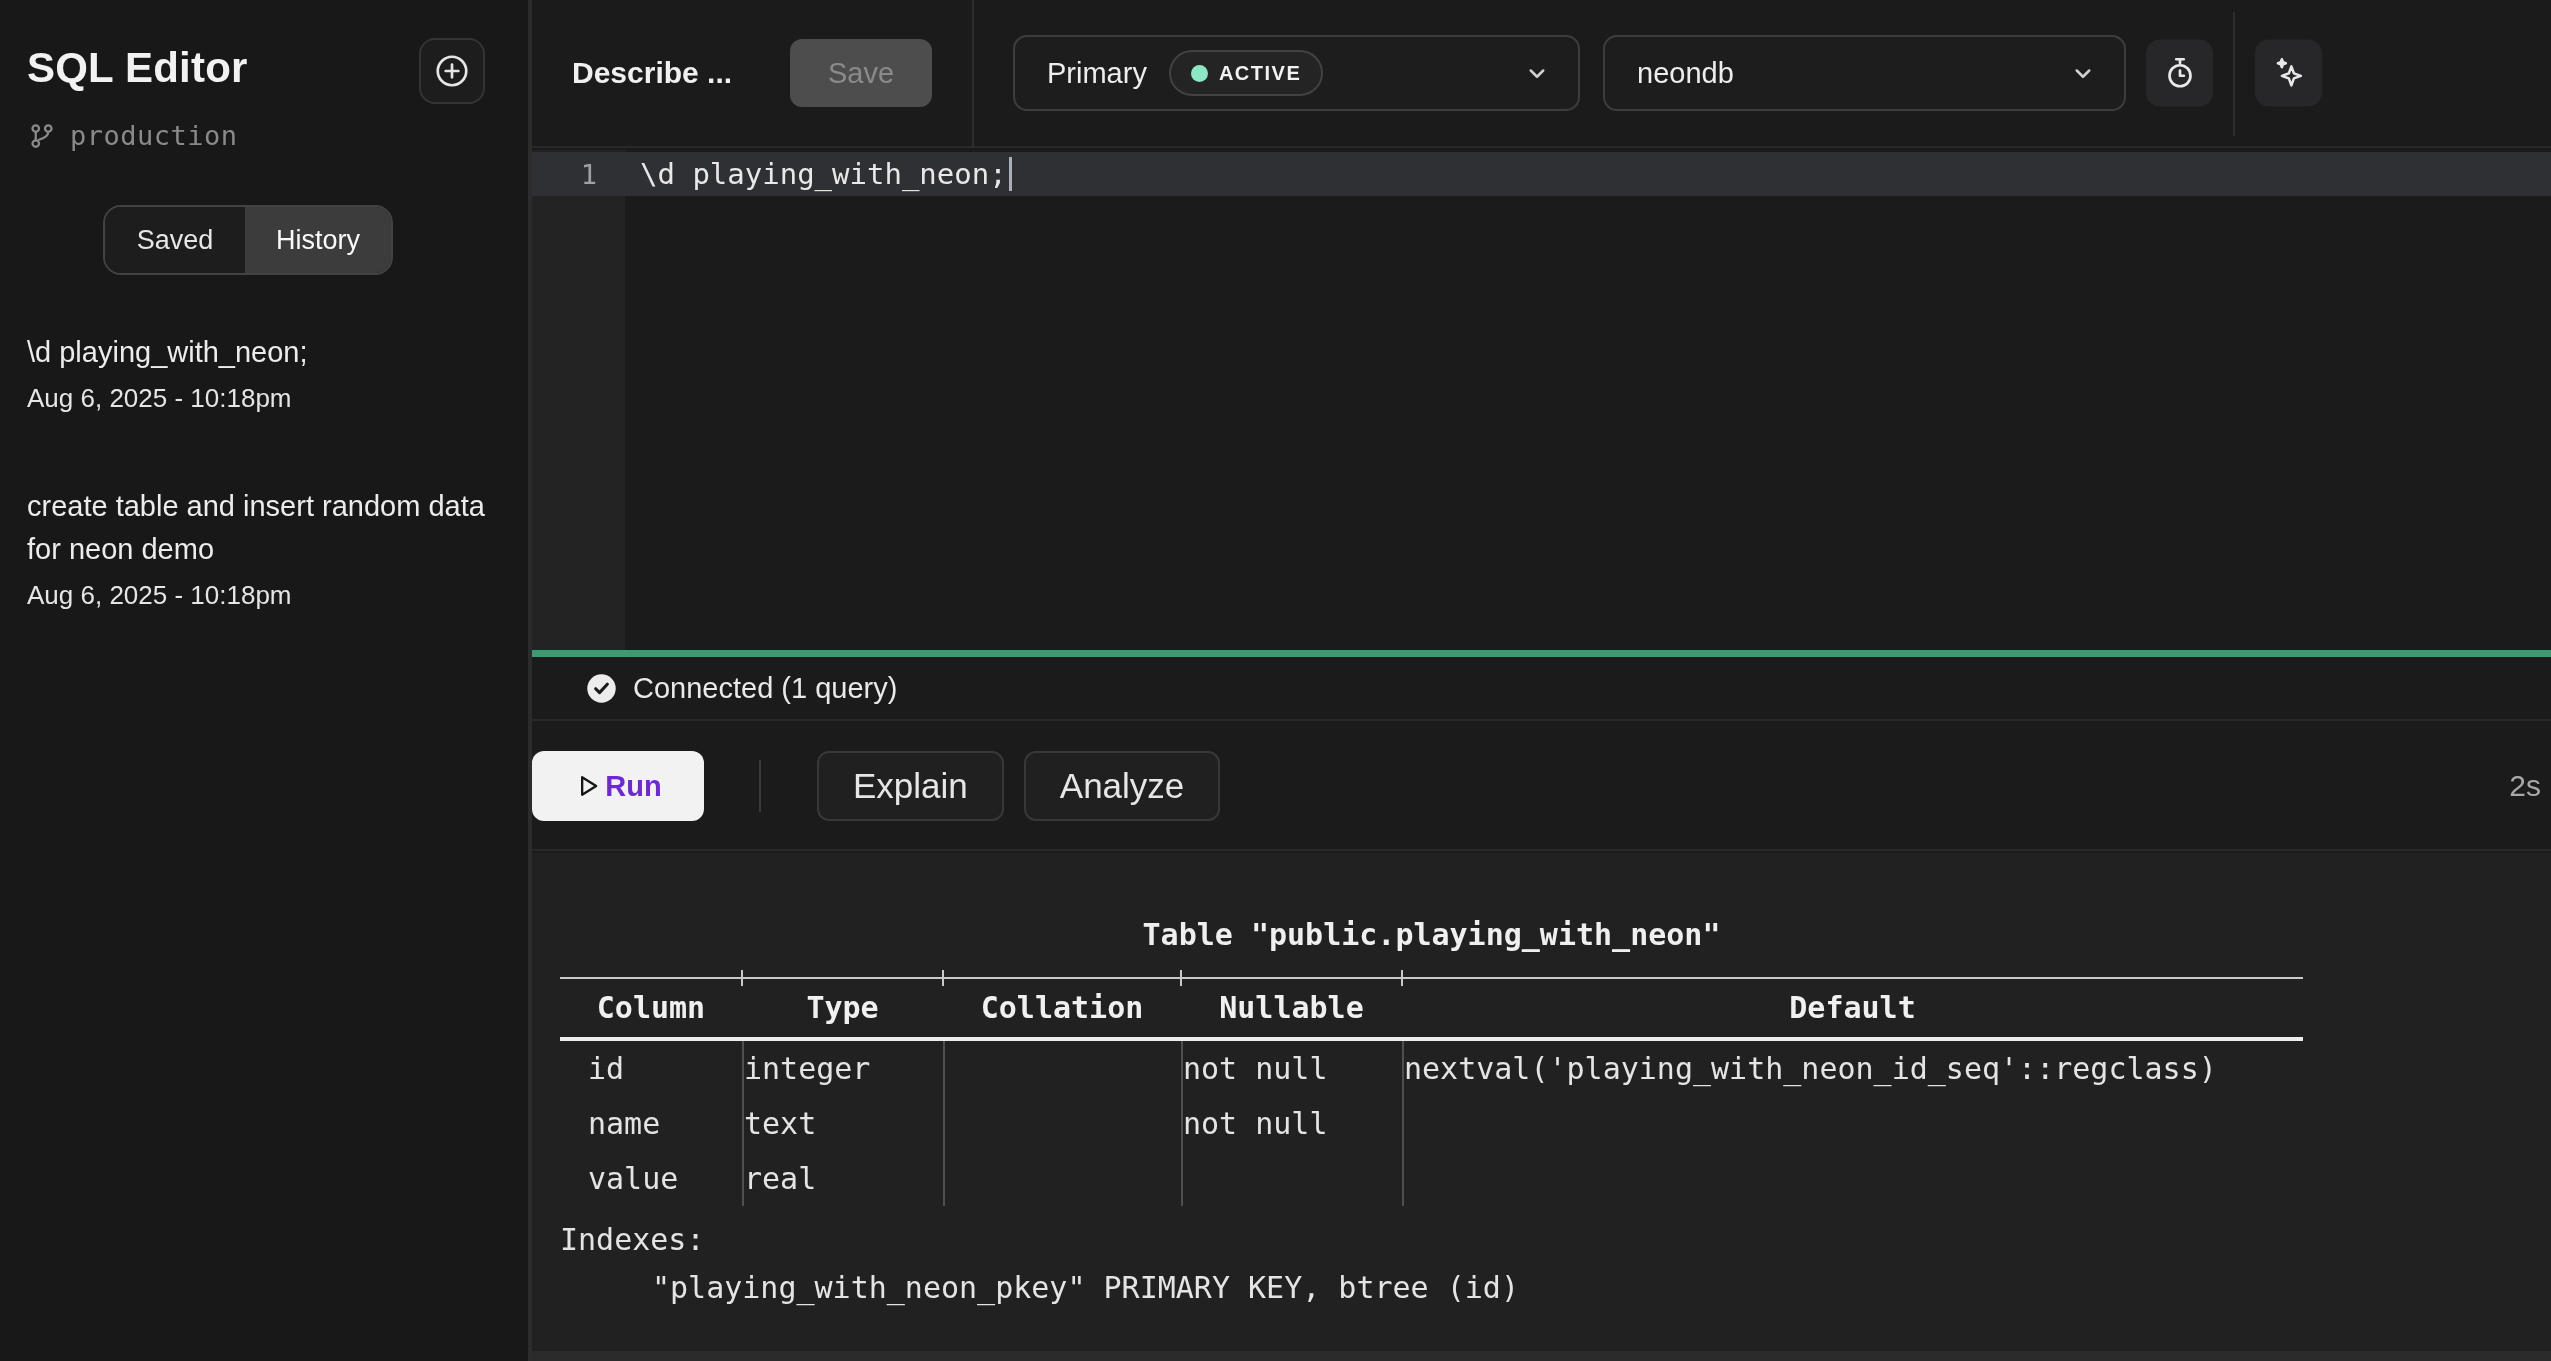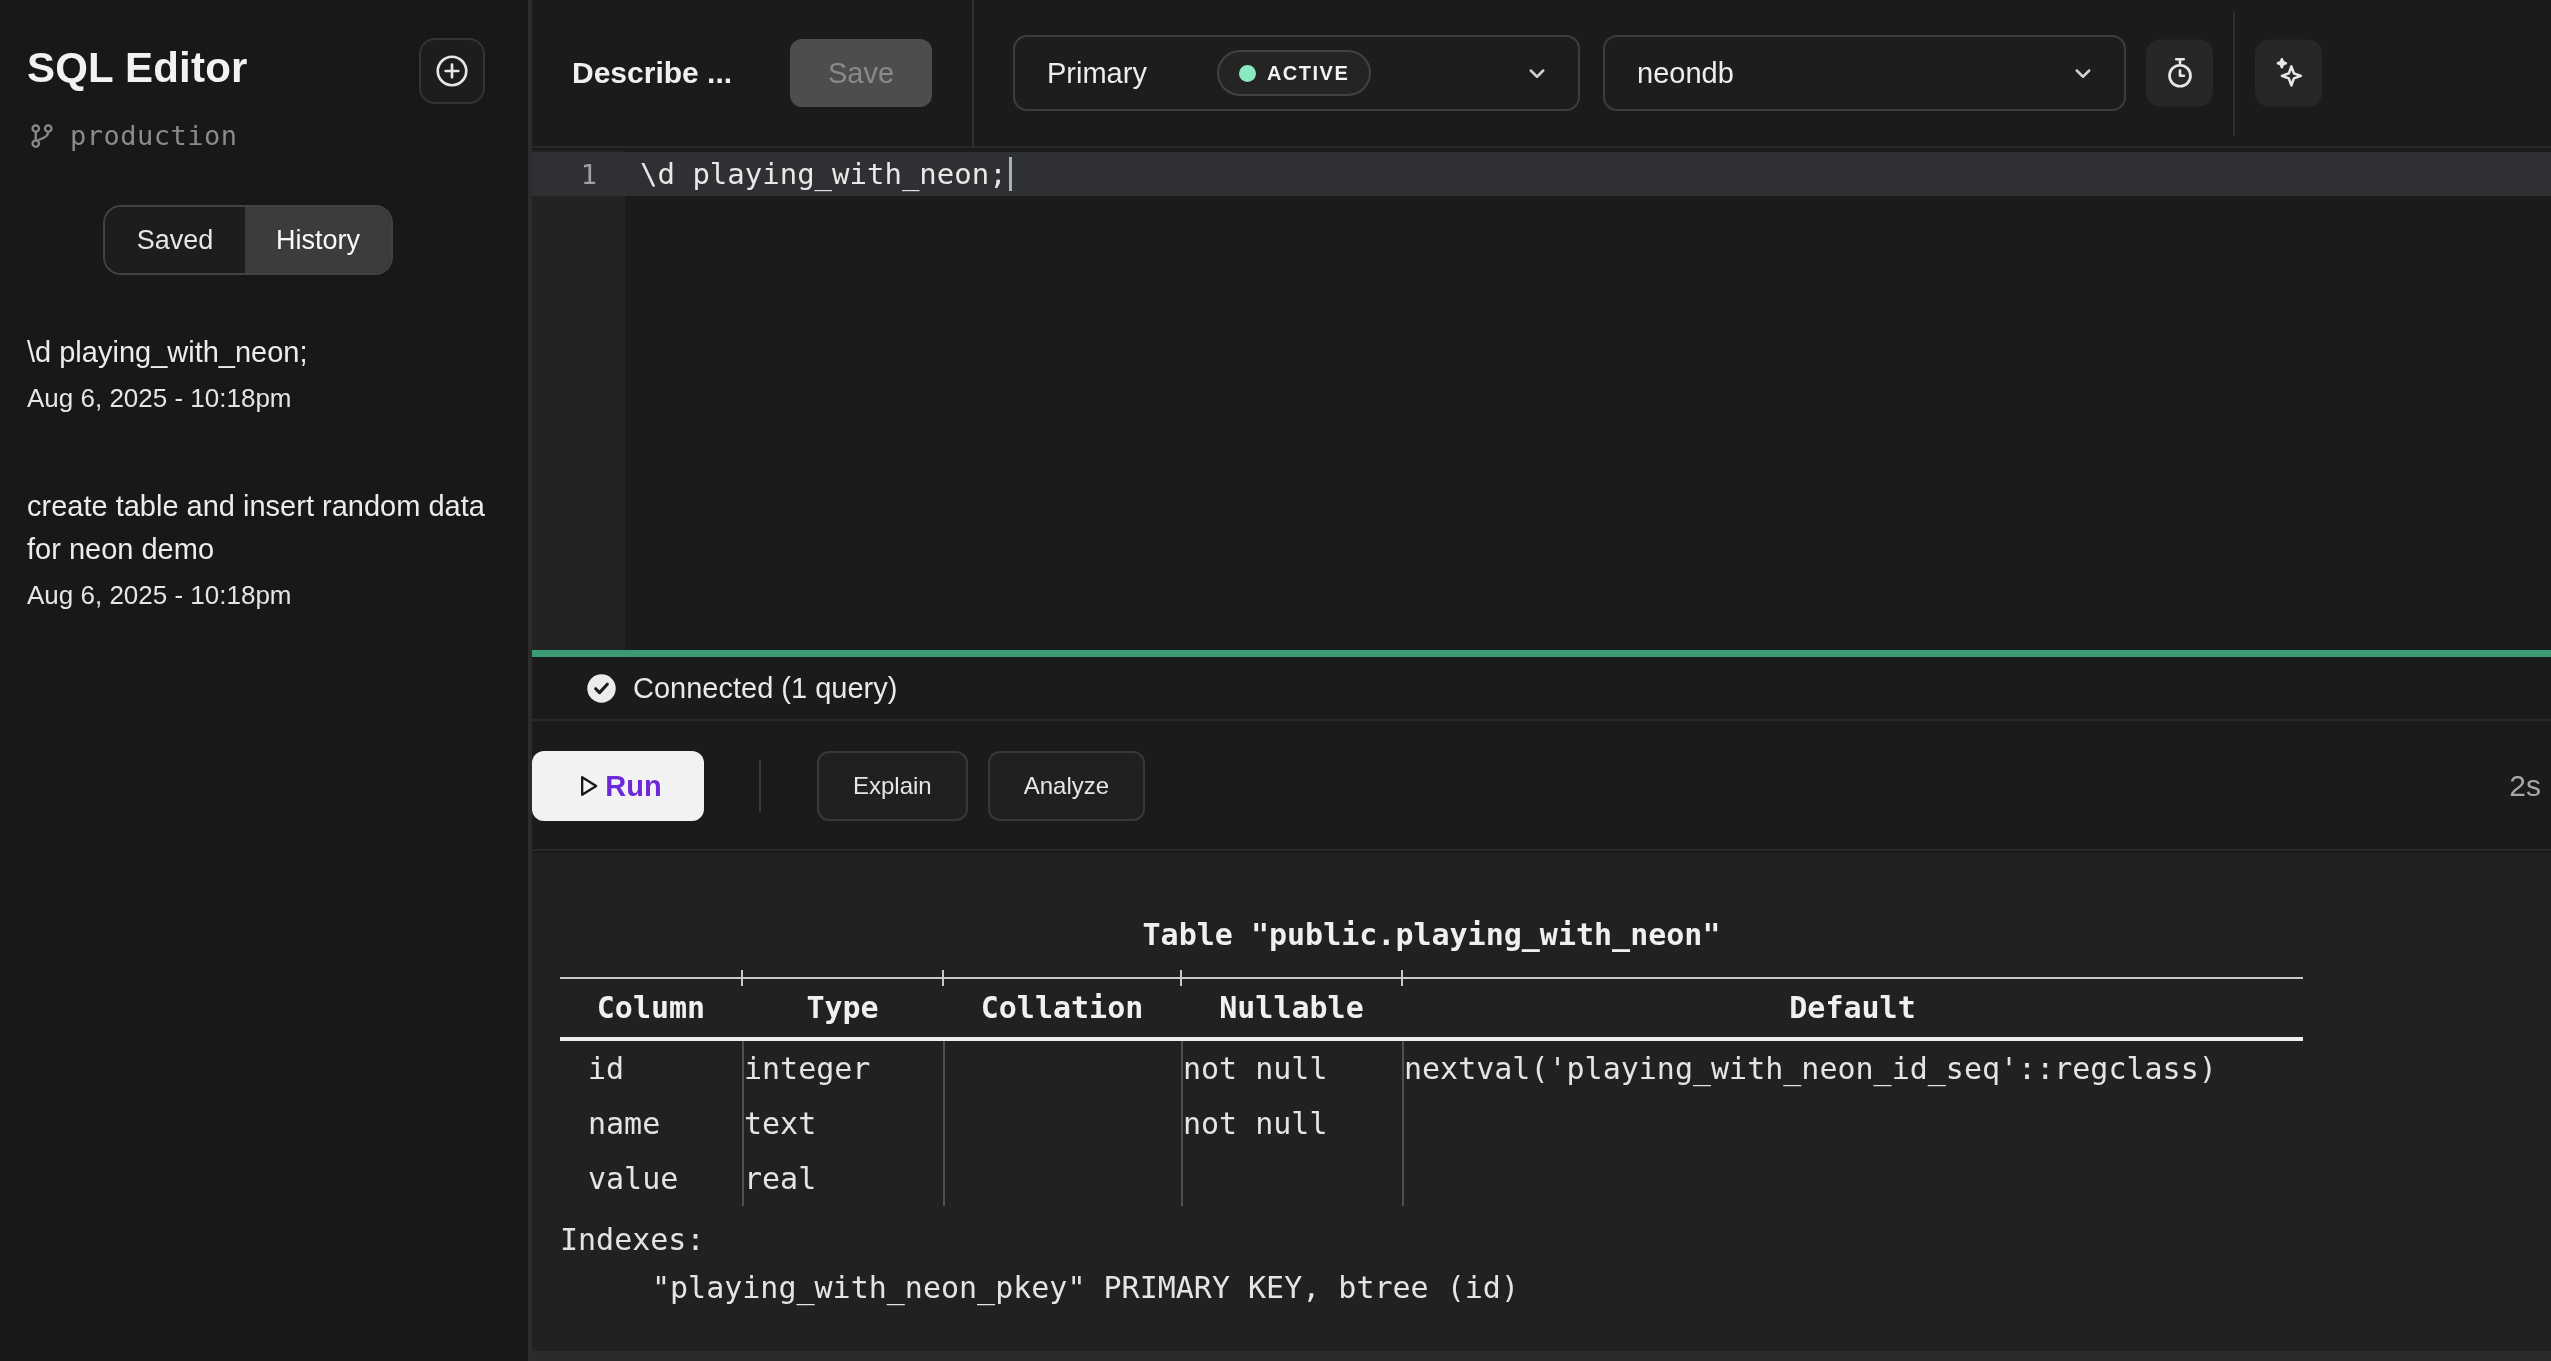--- a/index.html
+++ b/index.html
@@ -31,21 +31,21 @@
   #main { position:absolute; left:532px; top:0; width:2019px; height:1361px; background:#1b1b1b; }
 
   
   .topbar { position:absolute; left:0; top:0; width:100%; height:148px; border-bottom:2px solid #292929; background:#1b1b1b; }
   .topbar > * { position:absolute; top:50%; transform:translateY(-50%); }
   .tab-title { left:40px; font-size:30px; font-weight:600; color:#f0f0f0; white-space:nowrap; cursor:text; }
   .save-btn { left:258px; width:142px; height:68px; background:#4d4d4d; border:none; border-radius:12px;
               color:#8a8a8a; font-size:29px; font-family:"Liberation Sans",sans-serif; }
   .vdiv-full { left:440px; top:0; transform:none; width:2px; height:148px; background:#2e2e2e; }
   .select-box { height:76px; background:#1d1d1d; border:2px solid #3d3d3d; border-radius:14px;
-                display:flex; align-items:center; padding:0 26px 0 32px; cursor:pointer;gap:48px; }
+                display:flex; align-items:center; padding:0 26px 0 32px; cursor:pointer; }
   .branch-select { left:481px; width:567px; }
   .db-select { left:1071px; width:523px; }
   .select-label { font-size:29px; color:#ededed; }
   .select-box .chev { margin-left:auto; }
   .status-pill { margin-left:22px; height:46px; border:2px solid #424242; border-radius:23px; background:#242424;
                  display:flex; align-items:center; gap:11px; padding:0 20px; }
   .status-dot { width:17px; height:17px; border-radius:50%; background:#8ce8c2; }
   .status-pill .txt { font-size:20px; font-weight:700; letter-spacing:1.5px; color:#f2f2f2; }
   .icon-btn { width:67px; height:67px; border-radius:14px; background:#27272a; border:none;
               display:flex; align-items:center; justify-content:center; cursor:pointer; }
@@ -71,21 +71,21 @@
   .statusbar .txt { font-size:29px; color:#e9e9e9; }
 
   
   .actionbar { position:absolute; left:0; top:723px; width:100%; height:128px; border-bottom:2px solid #292929;
                display:flex; align-items:center; background:#1b1b1b; }
   .run-btn { width:172px; height:70px; background:#f2f2f2; border:none; border-radius:12px;
              display:flex; align-items:center; justify-content:center; gap:3px;
              font-size:29px; font-weight:600; color:#6d28d9; font-family:"Liberation Sans",sans-serif; cursor:pointer; }
   .act-div { margin-left:55px; width:2px; height:52px; background:#3a3a3a; }
   .ghost-btn { margin-left:56px; height:70px; padding:0 34px; background:#202020; border:2px solid #383838; border-radius:12px;
-               font-size:24px; color:#e6e6e6; font-family:"Liberation Sans",sans-serif; cursor:pointer; }
+               font-size:35px; color:#e6e6e6; font-family:"Liberation Sans",sans-serif; cursor:pointer; }
   .ghost-btn + .ghost-btn { margin-left:20px; }
   .duration { margin-left:auto; margin-right:10px; font-size:30px; color:#a8a8a8; }
 
   
   .results { position:absolute; left:0; top:853px; width:100%; bottom:10px; background:#212121;
              font-family:"DejaVu Sans Mono",monospace; font-size:30px; color:#e4e4e4; overflow:hidden; }
   .psql { padding:58px 0 0 28px; }
   .psql-title { width:1743px; text-align:center; line-height:48px; font-weight:600; color:#efefef; }
   .psql-table { width:1743px; margin-top:18px; }
   .prow { display:grid; grid-template-columns:182px 201px 238px 221px 901px; }

